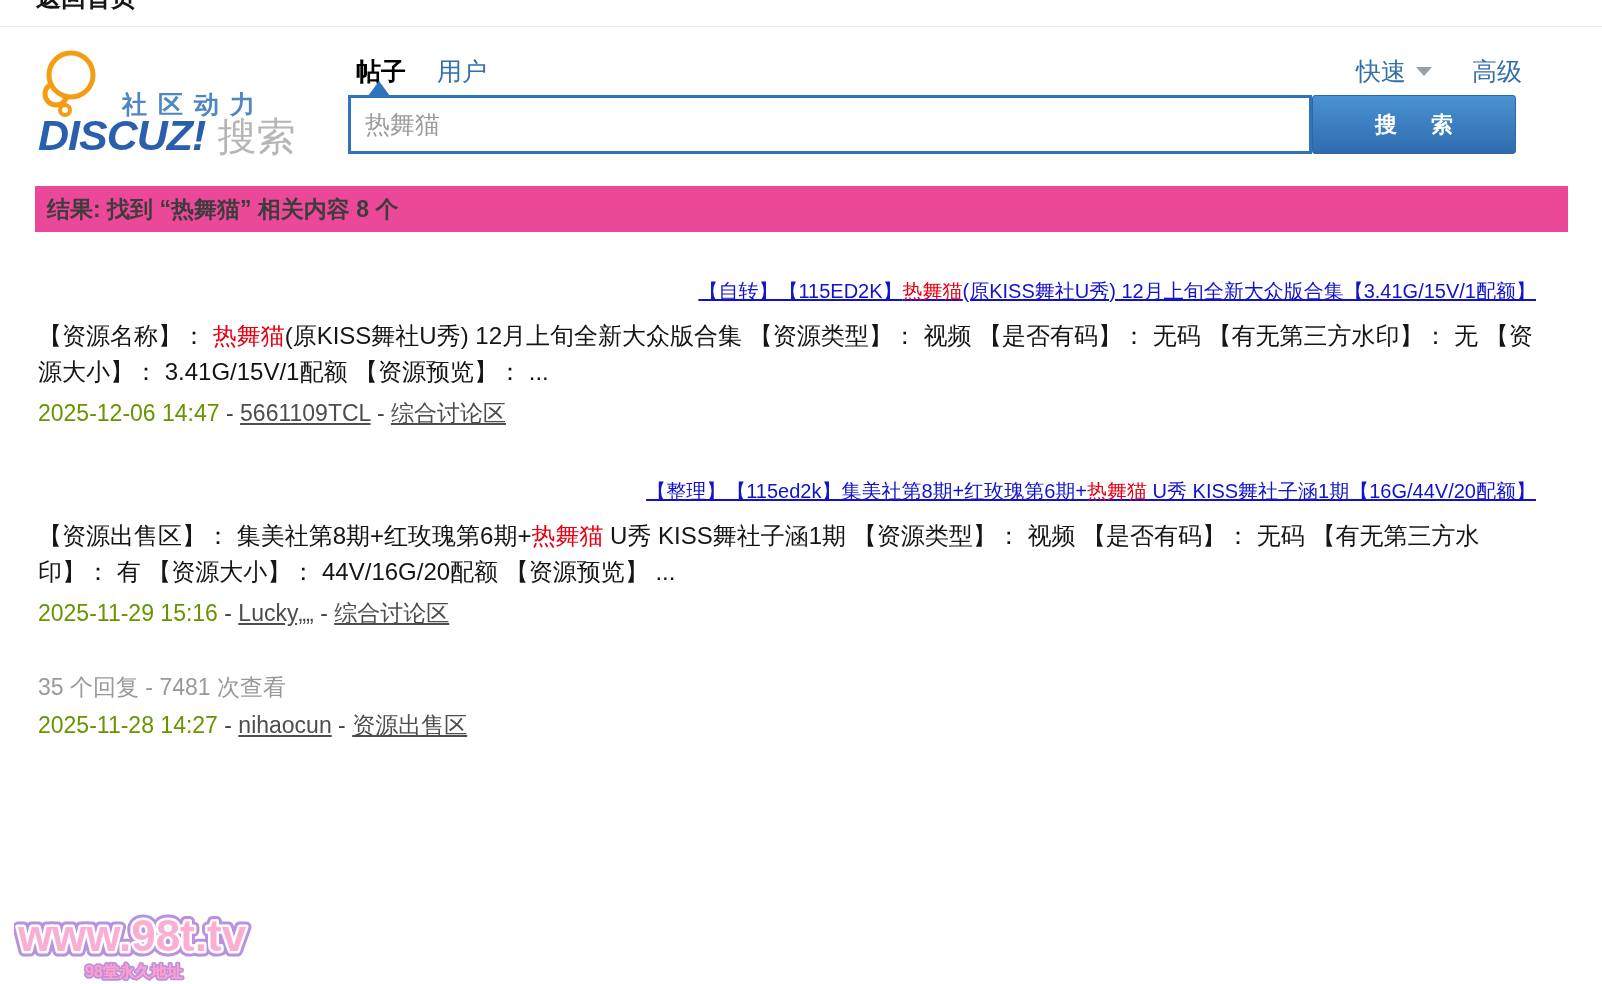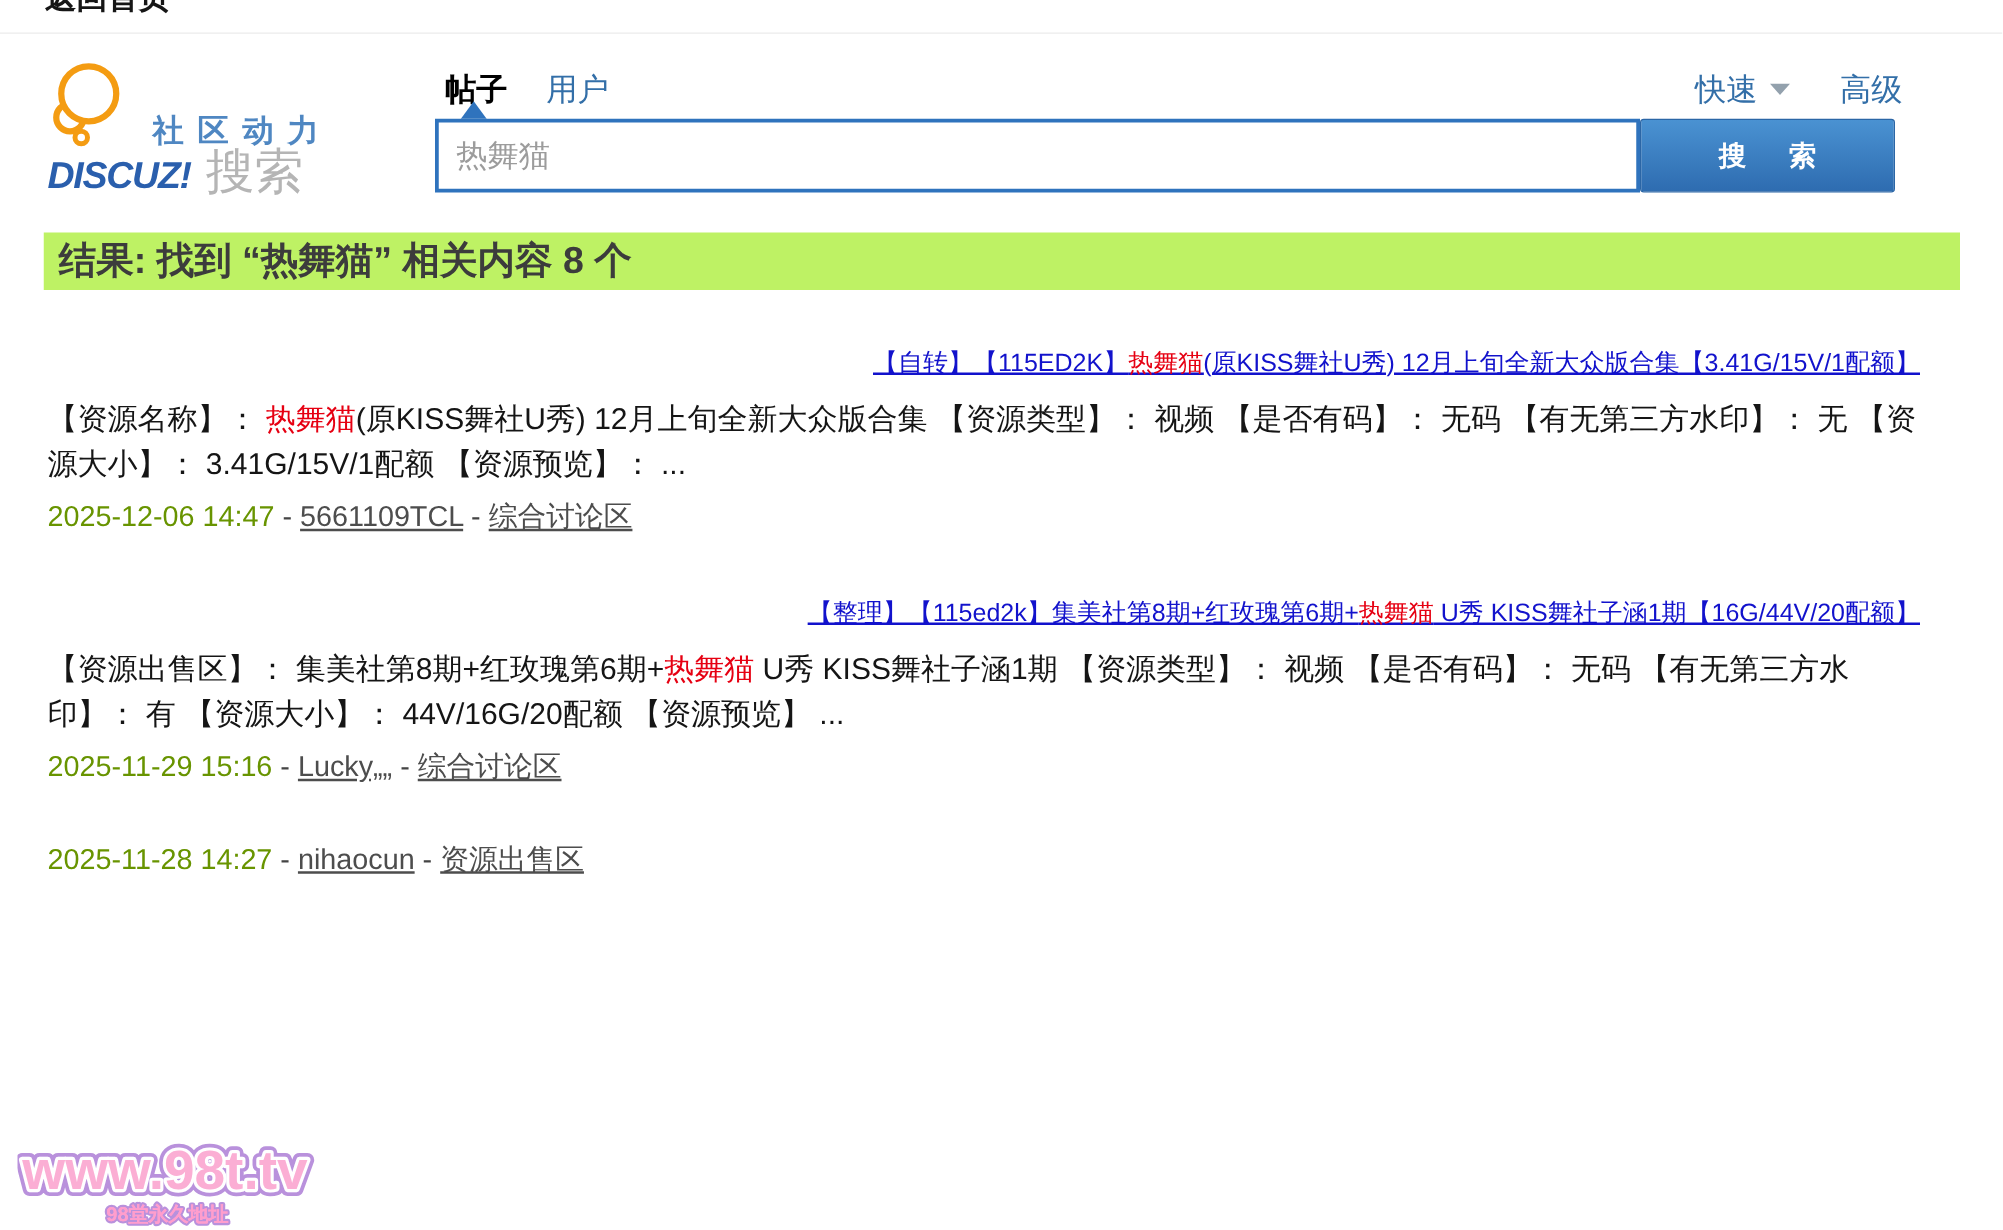--- a/index.html
+++ b/index.html
@@ -13,21 +13,21 @@
   .topbar { position:absolute; top:0; left:0; width:1602px; height:27px;
             border-bottom:1px solid #ececec; overflow:hidden; background:#fff; }
   .toplink { position:absolute; left:36px; top:-19px; font-size:25px; font-weight:bold; color:#161616; }
 
   
   .logo { position:absolute; left:38px; top:48px; width:290px; height:112px; cursor:pointer; }
   .logo svg { position:absolute; left:0; top:0; }
   .logo-slogan { position:absolute; left:84px; top:40px; font-size:25px; font-weight:bold;
                  letter-spacing:11px; color:#4f87c2; white-space:nowrap; }
   .brandline { position:absolute; left:0; top:62px; white-space:nowrap; }
-  .brand { font-size:30px; font-weight:bold; font-style:italic; color:#2a5fad; letter-spacing:-1px; }
+  .brand { font-size:43px; font-weight:bold; font-style:italic; color:#2a5fad; letter-spacing:-1px; }
   .brand-suffix { font-size:39px; color:#b5b5b5; margin-left:12px; }
 
   
   .tab { position:absolute; top:55px; font-size:25px; cursor:pointer; }
   .tab-posts { left:356px; color:#000; font-weight:bold; }
   .tab-users { left:437px; color:#336fa8; }
 
   
   .search-pointer { position:absolute; left:368px; top:81px; width:0; height:0;
     border-left:11px solid transparent; border-right:11px solid transparent;
@@ -41,21 +41,21 @@
     cursor:pointer; font-family:"Liberation Sans","DejaVu Sans",sans-serif; }
 
   .quick-link { position:absolute; left:1356px; top:55px; font-size:25px; color:#336fa8; cursor:pointer; }
   .quick-caret { position:absolute; left:1416px; top:67px; width:0; height:0;
     border-left:8px solid transparent; border-right:8px solid transparent;
     border-top:9px solid #93a1ad; cursor:pointer; }
   .adv-link { position:absolute; left:1472px; top:55px; font-size:25px; color:#336fa8; cursor:pointer; }
 
   
   .result-bar { position:absolute; left:35px; top:186px; width:1533px; height:46px;
-    background:#bef264; line-height:46px; padding-left:12px; font-size:30px;
+    background:#ec4899; line-height:46px; padding-left:12px; font-size:23px;
     font-weight:bold; color:#3c3c3c; }
 
   
   .results { position:absolute; left:38px; top:272px; width:1498px; }
   .result { margin-bottom:44px; }
   .r-title { font-size:20px; line-height:38px; word-break:break-all;text-align:right; }
   .title-link { color:#1212cc; text-decoration:underline; cursor:pointer; }
   .title-link .hl { color:#e60012; }
   .r-stats { margin-top:6px; font-size:23px; line-height:30px; color:#999; }
   .r-desc { margin-top:8px; font-size:24px; line-height:36px; color:#151515; word-break:break-all; }
@@ -113,20 +113,21 @@
 
   <div class="result">
     <div class="r-title"><a href="#" class="title-link"><span>【整理】【115ed2k】集美社第8期+红玫瑰第6期+</span><span class="hl">热舞猫</span><span> U秀 KISS舞社子涵1期【16G/44V/20配额】</span></a></div>
     <div class="r-desc"><span>【资源出售区】： 集美社第8期+红玫瑰第6期+</span><span class="hl">热舞猫</span><span> U秀 KISS舞社子涵1期 【资源类型】： 视频 【是否有码】： 无码 【有无第三方水印】： 有 【资源大小】： 44V/16G/20配额 【资源预览】 ...</span></div>
     <div class="r-meta">
       <span class="r-date">2025-11-29 15:16</span><span class="r-sep"> - </span><a href="#" class="r-author">Lucky„„</a><span class="r-sep"> - </span><a href="#" class="r-forum">综合讨论区</a>
     </div>
   </div>
 
   <div class="result">
+    <div class="r-stats">35 个回复 - 7481 次查看</div>
     <div class="r-meta">
       <span class="r-date">2025-11-28 14:27</span><span class="r-sep"> - </span><a href="#" class="r-author">nihaocun</a><span class="r-sep"> - </span><a href="#" class="r-forum">资源出售区</a>
     </div>
   </div>
 </div>
 
 <svg class="watermark" width="250" height="92" viewBox="0 0 250 92">
   <g font-family="Liberation Sans, DejaVu Sans, sans-serif" font-weight="bold" text-anchor="middle">
     <text x="118" y="55" font-size="44" fill="none" stroke="#b991dc" stroke-width="11" stroke-linejoin="round">www.98t.tv</text>
     <text x="118" y="55" font-size="44" fill="#fbaed4" stroke="#ffffff" stroke-width="5" stroke-linejoin="round" paint-order="stroke">www.98t.tv</text>

